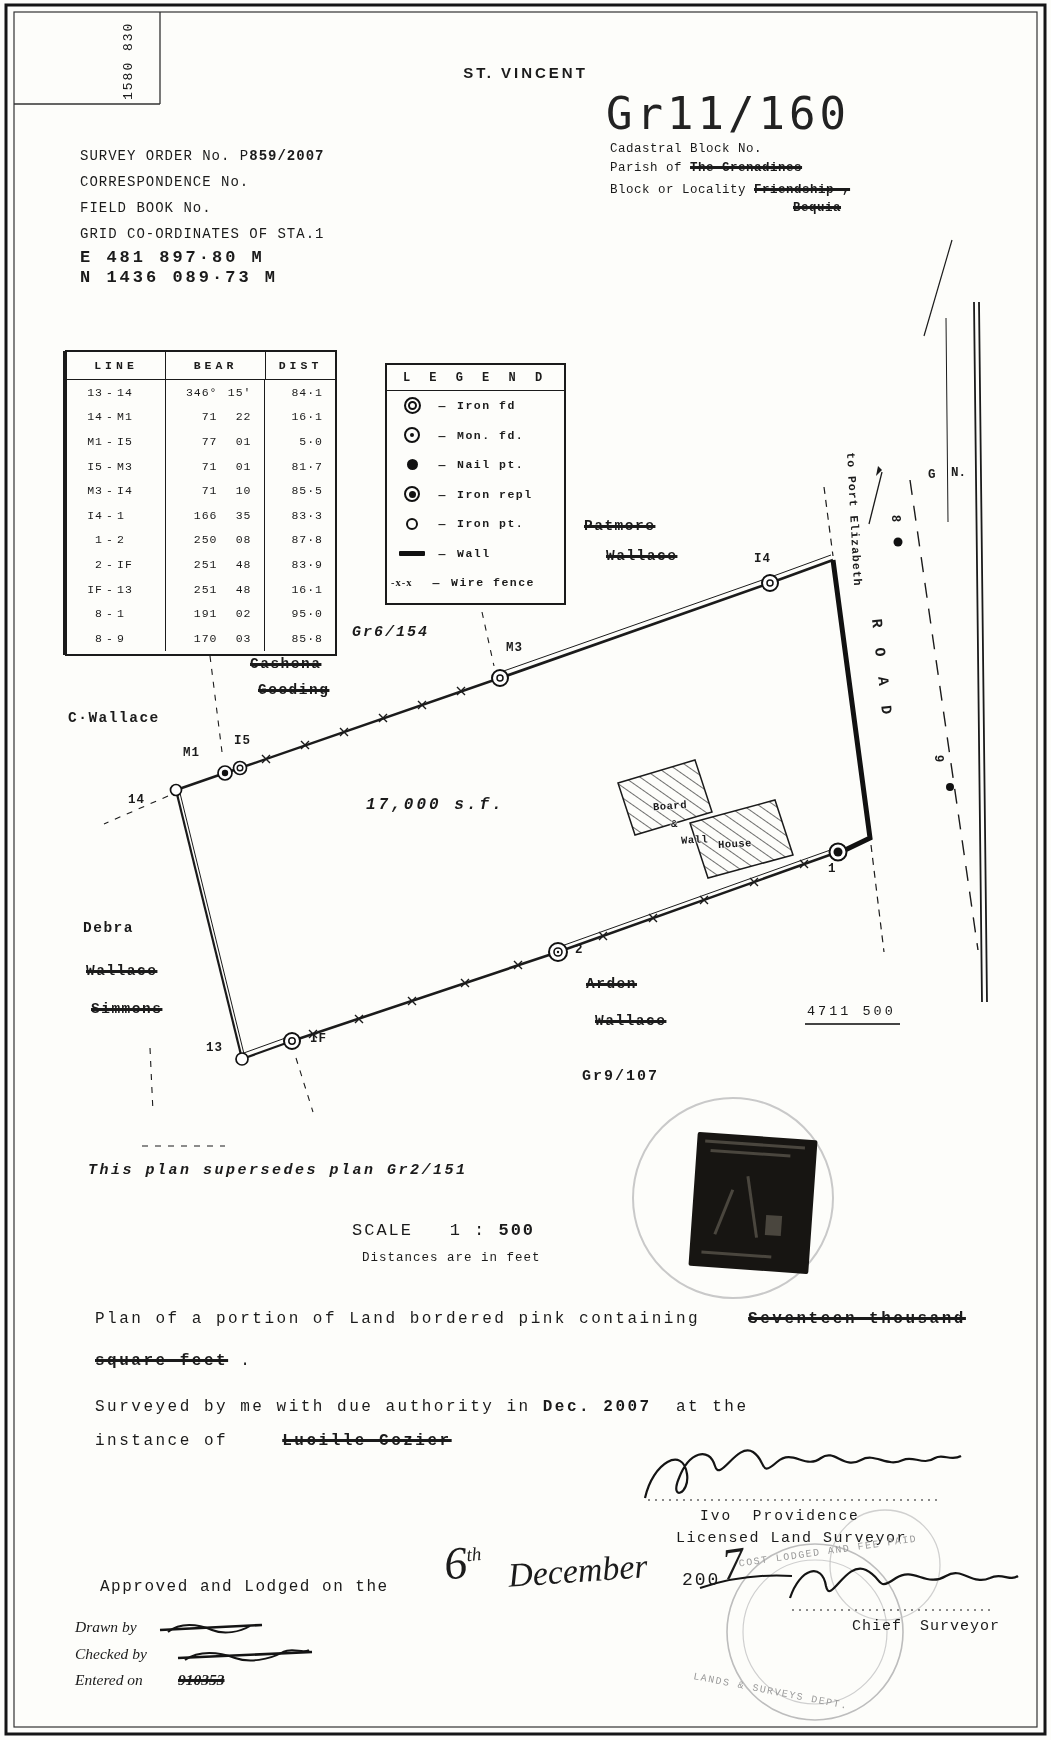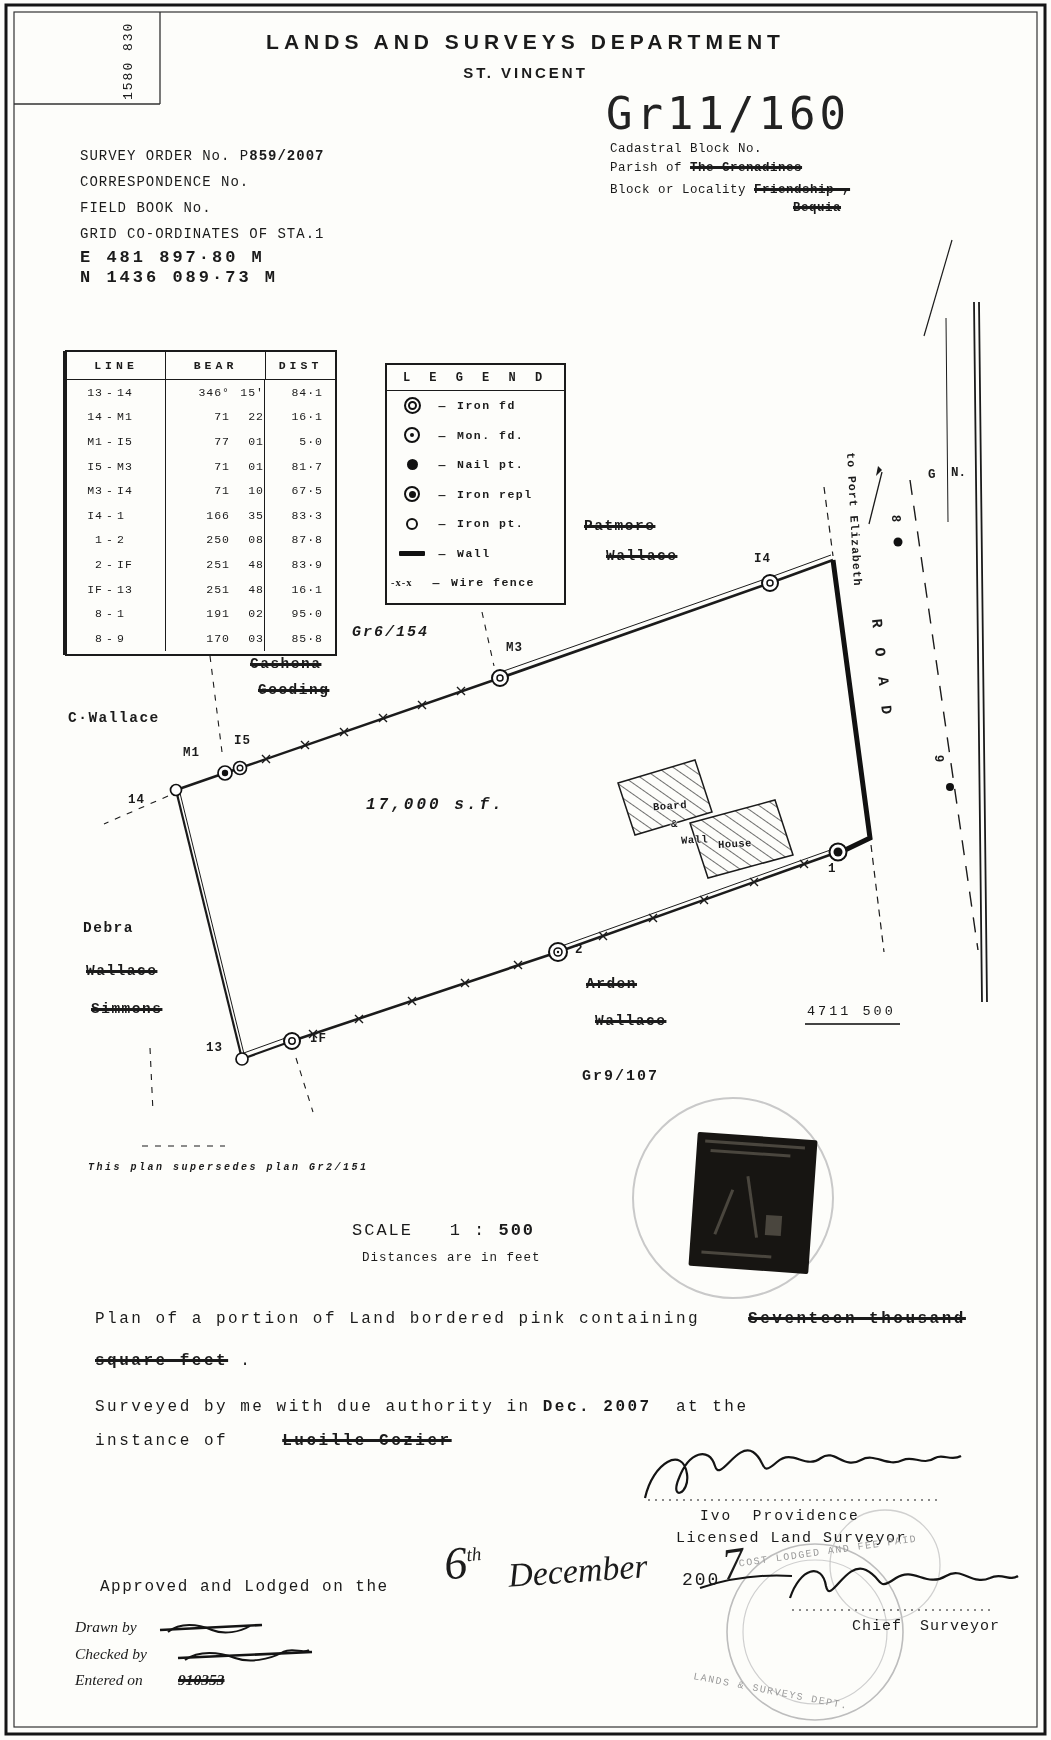--- a/index.html
+++ b/index.html
@@ -21,21 +21,21 @@
   
   .stable{position:absolute;left:65px;top:350px;width:268px;height:302px;border:2.2px solid #1b1b1b;
           box-shadow:-3px 0 0 -1px #1b1b1b;z-index:2;background:transparent;font-size:11.5px;}
   .stable .hdr{display:flex;height:27px;border-bottom:1.6px solid #1b1b1b;font-weight:700;letter-spacing:4px;}
   .stable .hdr>div{display:flex;align-items:center;justify-content:center;}
   .c1{width:98px;border-right:1.4px solid #1b1b1b;}
   .c2{width:99px;border-right:1.4px solid #1b1b1b;}
   .c3{flex:1;}
   .trow{display:flex;height:24.6px;align-items:center;letter-spacing:1px;}
   .trow .c1{display:flex;align-self:stretch;align-items:center;}
-  .trow .c2{display:flex;align-self:stretch;align-items:center;justify-content:flex-end;}
+  .trow .c2{display:flex;align-self:stretch;align-items:center;}
   .trow .c3{display:flex;align-self:stretch;align-items:center;}
   .tf{width:36px;text-align:right;}  .td{width:14px;text-align:center;}  .tt{width:36px;text-align:left;}
   .bd{width:52px;text-align:right;}  .bm{width:34px;text-align:right;}
   .ds{width:58px;text-align:right;padding-right:12px;}
   
   .legend{position:absolute;left:385px;top:363px;width:177px;height:238px;border:2px solid #1b1b1b;z-index:2;font-size:11.5px;}
   .legend .ltitle{height:25px;border-bottom:1.8px solid #1b1b1b;display:flex;align-items:center;justify-content:center;
                   font-weight:700;letter-spacing:6px;font-size:12px;}
   .lrow{display:flex;align-items:center;height:29.5px;padding-left:10px;}
   .lsym{width:30px;display:flex;align-items:center;justify-content:center;}
@@ -186,21 +186,20 @@
     <line x1="792" y1="1610" x2="995" y2="1610" stroke="#1b1b1b" stroke-width="1.2" stroke-dasharray="2,5"></line>
     <path d="M790,1598 c10,-30 32,-36 36,-12 c4,20 20,-26 40,-16 c18,9 10,22 30,8 c18,-12 30,10 50,-2 c16,-10 26,10 44,2 c12,-6 20,4 28,-2" fill="none" stroke="#141414" stroke-width="2.2"></path>
     <path d="M168,1632 c12,-10 30,-8 44,-2 c12,5 28,2 38,-4" fill="none" stroke="#141414" stroke-width="2"></path>
     <line x1="160" y1="1630" x2="262" y2="1625" stroke="#141414" stroke-width="2.6"></line>
     <path d="M185,1660 c14,-10 34,-8 50,-2 c14,5 34,2 48,-6 c10,-5 20,2 26,-2" fill="none" stroke="#141414" stroke-width="2"></path>
     <line x1="178" y1="1658" x2="312" y2="1652" stroke="#141414" stroke-width="2.6"></line>
     <path d="M700,1588 c30,-10 60,-14 92,-12" fill="none" stroke="#141414" stroke-width="2"></path>
   </svg>
 
   <div class="abs txt" style="left:121px;top:100px;transform:rotate(-90deg);transform-origin:left top;font-size:13px;letter-spacing:2px;">1580 830</div>
-  <div class="abs txt title" style="left:0;top:30px;width:1051px;text-align:center;">LANDS AND SURVEYS DEPARTMENT</div>
   <div class="abs txt subtitle" style="left:0;top:64px;width:1051px;text-align:center;">ST. VINCENT</div>
   <div class="abs txt planno" style="left:606px;top:88px;">Gr11/160</div>
   <div class="abs txt cad" style="left:610px;top:139px;">Cadastral Block No.</div>
   <div class="abs txt cad" style="left:610px;top:158px;">
     <span>Parish of</span>
     <span class="struck">The Grenadines</span>
   </div>
   <div class="abs txt cad" style="left:610px;top:180px;">
     <span>Block or Locality</span>
     <span class="struck">Friendship ,</span>
@@ -284,21 +283,21 @@
           <div class="c1">
             <span class="tf">M3</span>
             <span class="td">-</span>
             <span class="tt">I4</span>
           </div>
           <div class="c2">
             <span class="bd">71</span>
             <span class="bm">10</span>
           </div>
           <div class="c3">
-            <span class="ds" style="flex:1">67·5</span>
+            <span class="ds" style="flex:1">85·5</span>
           </div>
         </div>
         <div class="trow">
           <div class="c1">
             <span class="tf">I4</span>
             <span class="td">-</span>
             <span class="tt">1</span>
           </div>
           <div class="c2">
             <span class="bd">166</span>
@@ -464,21 +463,21 @@
   <div class="abs txt" style="left:857px;top:452px;transform:rotate(87deg);transform-origin:left top;font-size:11.5px;font-weight:700;letter-spacing:1px;">to Port Elizabeth</div>
   <span class="abs txt" style="left:928px;top:468px;font-size:12.5px;font-weight:700;">G</span>
   <span class="abs txt" style="left:951px;top:466px;font-size:12.5px;font-weight:700;">N.</span>
 
   <span class="abs txt bldg" style="left:653px;top:800px;transform:rotate(-4deg);">Board</span>
   <span class="abs txt bldg" style="left:671px;top:818px;">&amp;</span>
   <span class="abs txt bldg" style="left:681px;top:834px;transform:rotate(-3deg);">Wall</span>
   <span class="abs txt bldg" style="left:718px;top:838px;transform:rotate(-3deg);">House</span>
 
   <div class="abs txt" style="left:805px;top:1004px;font-size:13.5px;letter-spacing:3px;border-bottom:2px solid #444;padding:0 4px 4px 2px;">4711 500</div>
-  <div class="abs txt" style="left:88px;top:1162px;font-size:10px;font-weight:700;font-style:italic;letter-spacing:2.5px;">This plan supersedes plan Gr2/151</div>
+  <div class="abs txt" style="left:88px;top:1162px;font-size:15px;font-weight:700;font-style:italic;letter-spacing:2.5px;">This plan supersedes plan Gr2/151</div>
   <div class="abs txt" style="left:352px;top:1221px;font-size:17px;letter-spacing:2px;">
     <span>SCALE</span>&nbsp;&nbsp;
     <span>1 :</span>
     <span class="bold">500</span>
   </div>
   <div class="abs txt small" style="left:362px;top:1251px;">Distances are in feet</div>
 
   <div class="blackstamp">
     <i style="left:8px;top:7px;width:100px;height:3px;"></i>
     <i style="left:14px;top:16px;width:80px;height:2.5px;"></i>

